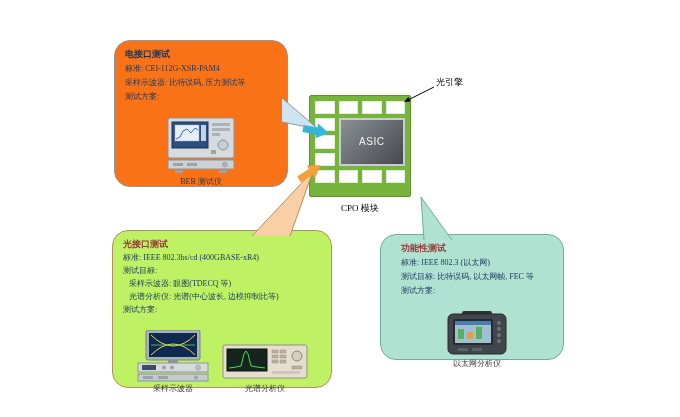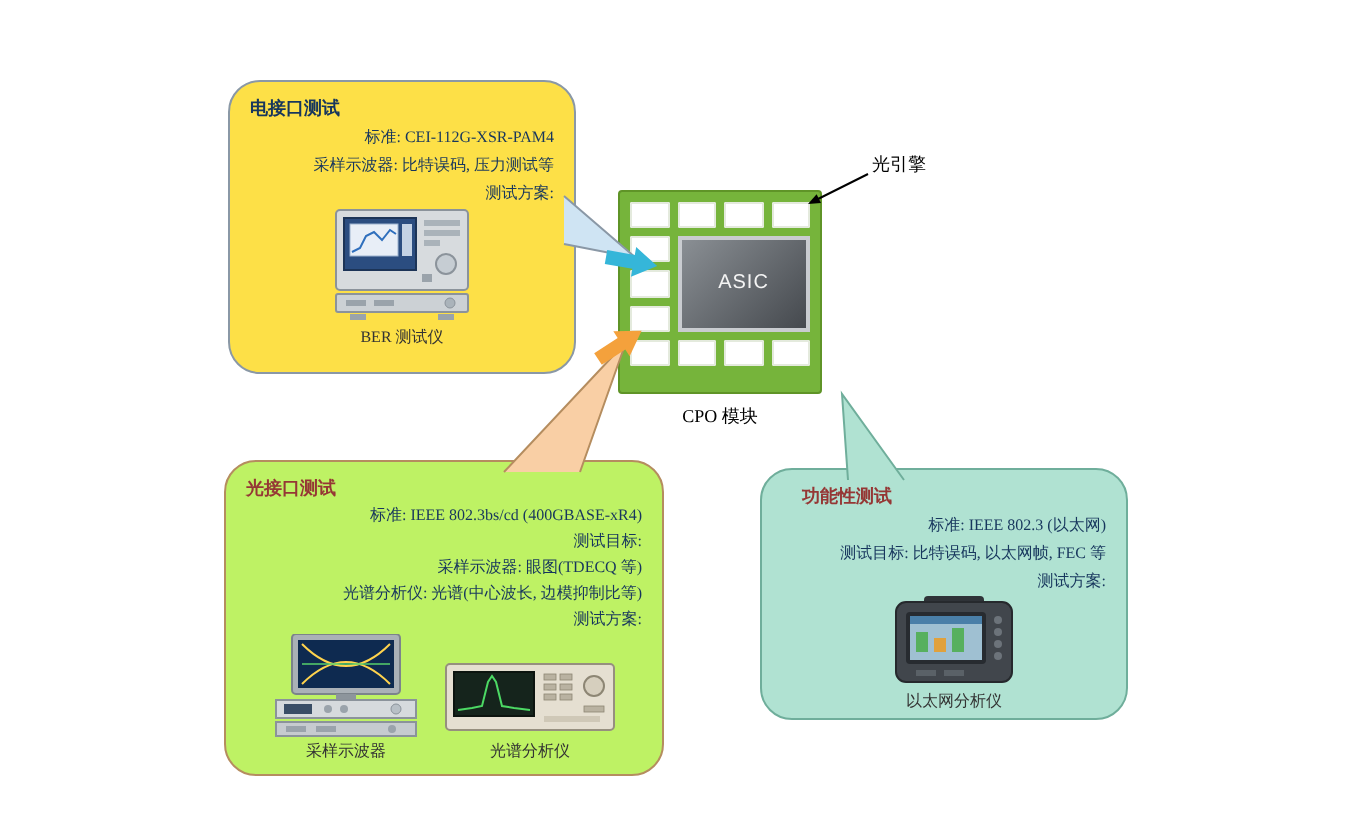--- a/index.html
+++ b/index.html
@@ -1,31 +1,31 @@
 <!DOCTYPE html>
 <html><head>
 <meta charset="utf-8">
 <style>
   html,body{margin:0;padding:0;background:#fff;}
   .canvas{position:relative;width:680px;height:417px;background:#ffffff;overflow:hidden;
           font-family:"Liberation Serif","DejaVu Serif",serif;}
 
   .bubble{position:absolute;box-sizing:border-box;border-radius:16px;border:1px solid #8a98a6;padding:8px 10px;}
-  .bubble-electrical{left:114px;top:40px;width:174px;height:147px;background:#fde047;}
+  .bubble-electrical{left:114px;top:40px;width:174px;height:147px;background:#f97316;}
   .bubble-optical{left:112px;top:230px;width:220px;height:158px;background:#bef264;border-color:#b58d5f;}
   .bubble-functional{left:380px;top:234px;width:184px;height:126px;background:#b0e2d2;border-color:#6fae9b;padding-left:20px;}
 
   .b-title{font-size:9px;line-height:11px;font-weight:bold;color:#17365d;}
   .bubble-optical .b-title,.bubble-functional .b-title{color:#953735;}
-  .b-line{font-size:8px;line-height:10px;color:#17365d;margin-top:4px;white-space:nowrap;text-align:right;}
+  .b-line{font-size:8px;line-height:10px;color:#17365d;margin-top:4px;white-space:nowrap;}
   .bubble-optical .b-line{margin-top:3px;}
   .b-line.indent{margin-left:6px;}
 
   .inst-row{display:flex;justify-content:center;align-items:flex-end;gap:12px;margin-top:2px;}
-  .inst-col{display:flex;flex-direction:column;align-items:center;}
+  .inst-col{display:flex;flex-direction:column;align-items:center;margin-top:13px;}
   .caption{font-size:8px;line-height:10px;color:#333;text-align:center;margin-top:2px;white-space:nowrap;}
 
   .module{position:absolute;left:309px;top:95px;width:102px;height:102px;background:#76b43b;
           border:1px solid #5f9427;border-radius:2px;box-sizing:border-box;
           display:grid;grid-template-columns:repeat(4,1fr);grid-template-rows:repeat(5,1fr);gap:4px;padding:5px;}
   .pad{background:#ffffff;border-radius:1px;box-shadow:inset 0 0 0 1px #e4eadd;}
   .asic{grid-column:2/5;grid-row:2/5;background:linear-gradient(135deg,#8a8f94,#45494e);
         border:2px solid #c9ccd0;display:flex;align-items:center;justify-content:center;
         color:#f4f4f4;font-family:"Liberation Sans",sans-serif;font-size:10px;letter-spacing:0.5px;}
 

